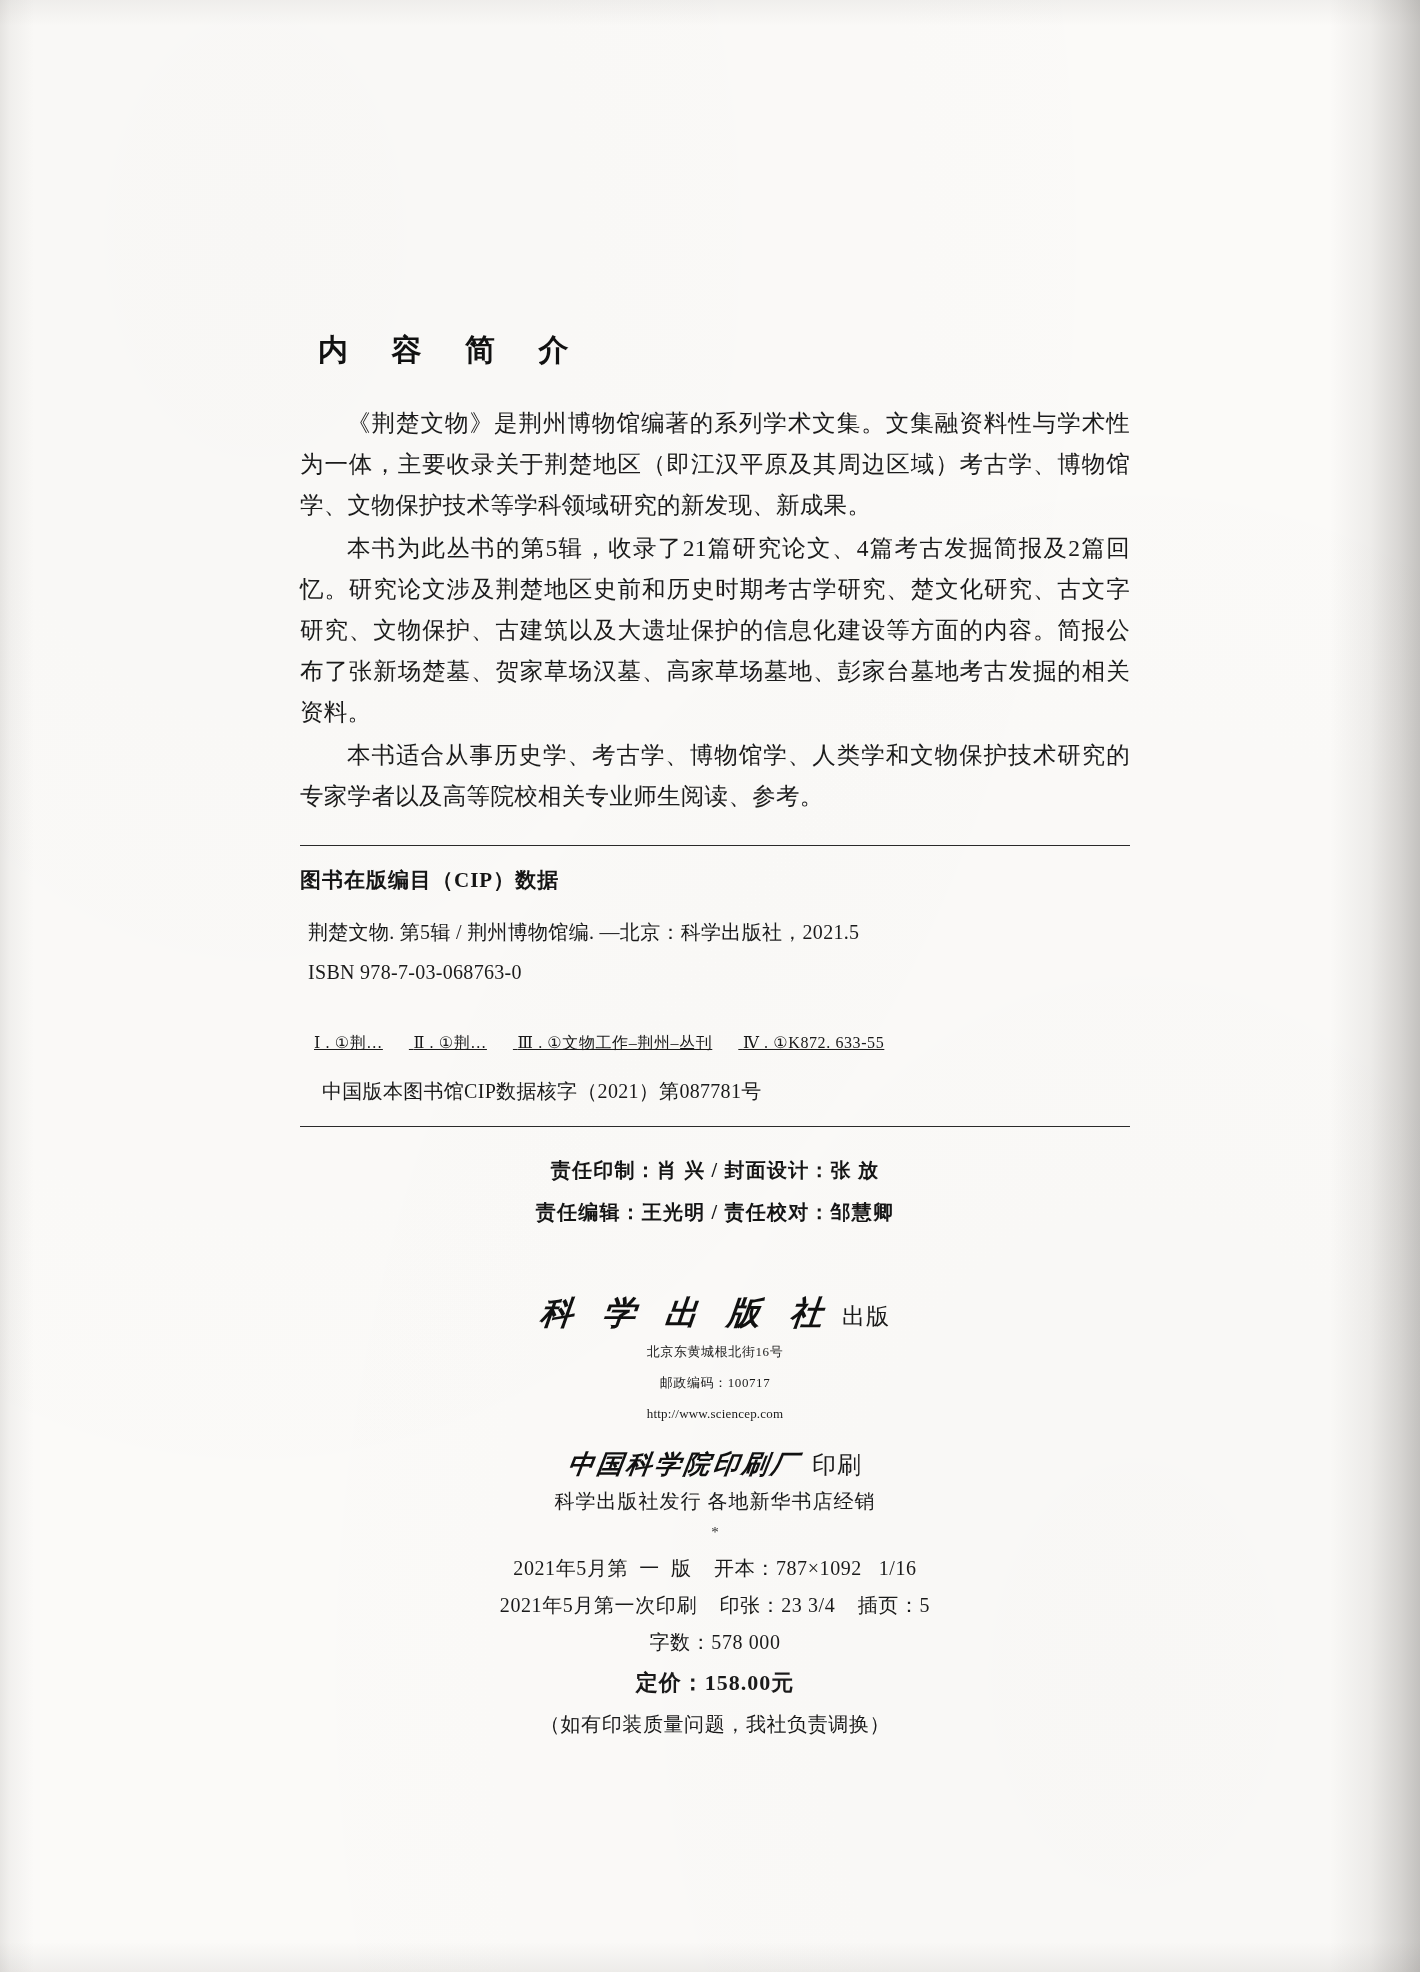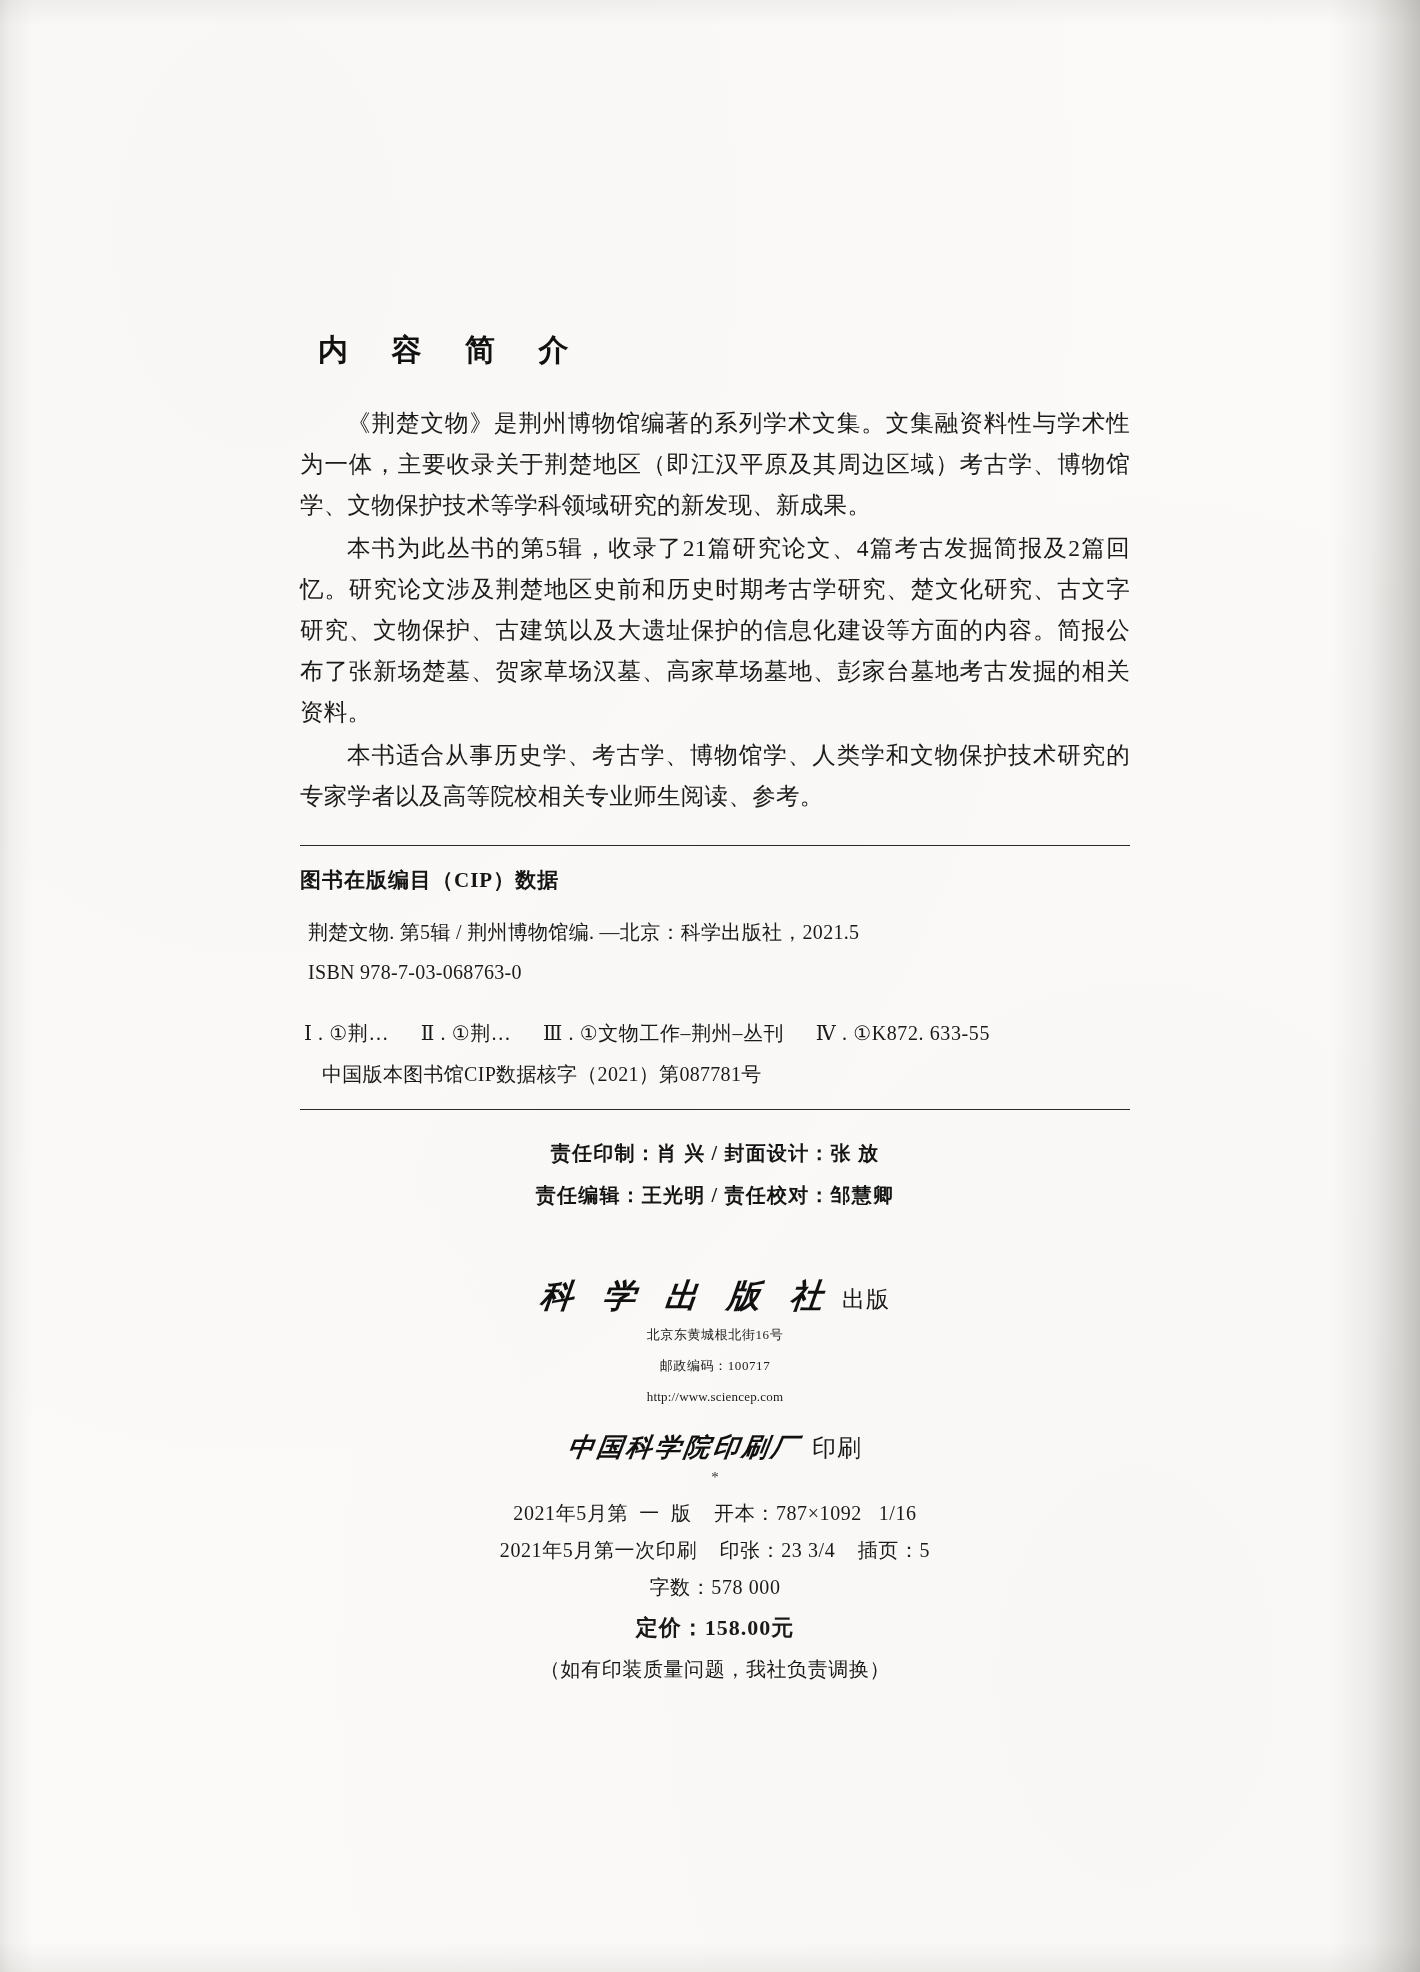--- a/index.html
+++ b/index.html
@@ -106,24 +106,25 @@
   .cip-line {
     font-size: 20px;
     line-height: 32px;
     margin: 8px;
     letter-spacing: 0.3px;
   }
   .cip-gap {
     height: 16px;
   }
   .cip-class {
-    font-size: 20px;
+    font-size: 16px;
     line-height: 34px;
     letter-spacing: 0.6px;
-    margin: 4px;
+    margin: 14px;
+    text-decoration: underline;
   }
   .cip-class .seg {
     margin-right: 26px;
     white-space: nowrap;
   }
   .cip-core {
     font-size: 20px;
     line-height: 34px;
     margin: 7px 0 0 22px;
     letter-spacing: 0.3px;
@@ -288,20 +289,21 @@
     </div>
     <div class="addr">北京东黄城根北街16号</div>
     <div class="addr">邮政编码：100717</div>
     <div class="url">http://www.sciencep.com</div>
 
     <div class="printer-row">
       <span class="brush-small">中国科学院印刷厂</span>
       <span class="printer-suffix">印刷</span>
     </div>
 
+    <div class="distrib">科学出版社发行    各地新华书店经销</div>
     <div class="star">*</div>
   </div>
 
   <div class="imprint">
     <div class="imprint-line">2021年5月第  一  版    开本：787×1092   1/16</div>
     <div class="imprint-line">2021年5月第一次印刷    印张：23 3/4    插页：5</div>
     <div class="imprint-line">字数：578 000</div>
     <div class="price">定价：158.00元</div>
     <div class="note">（如有印装质量问题，我社负责调换）</div>
   </div>

